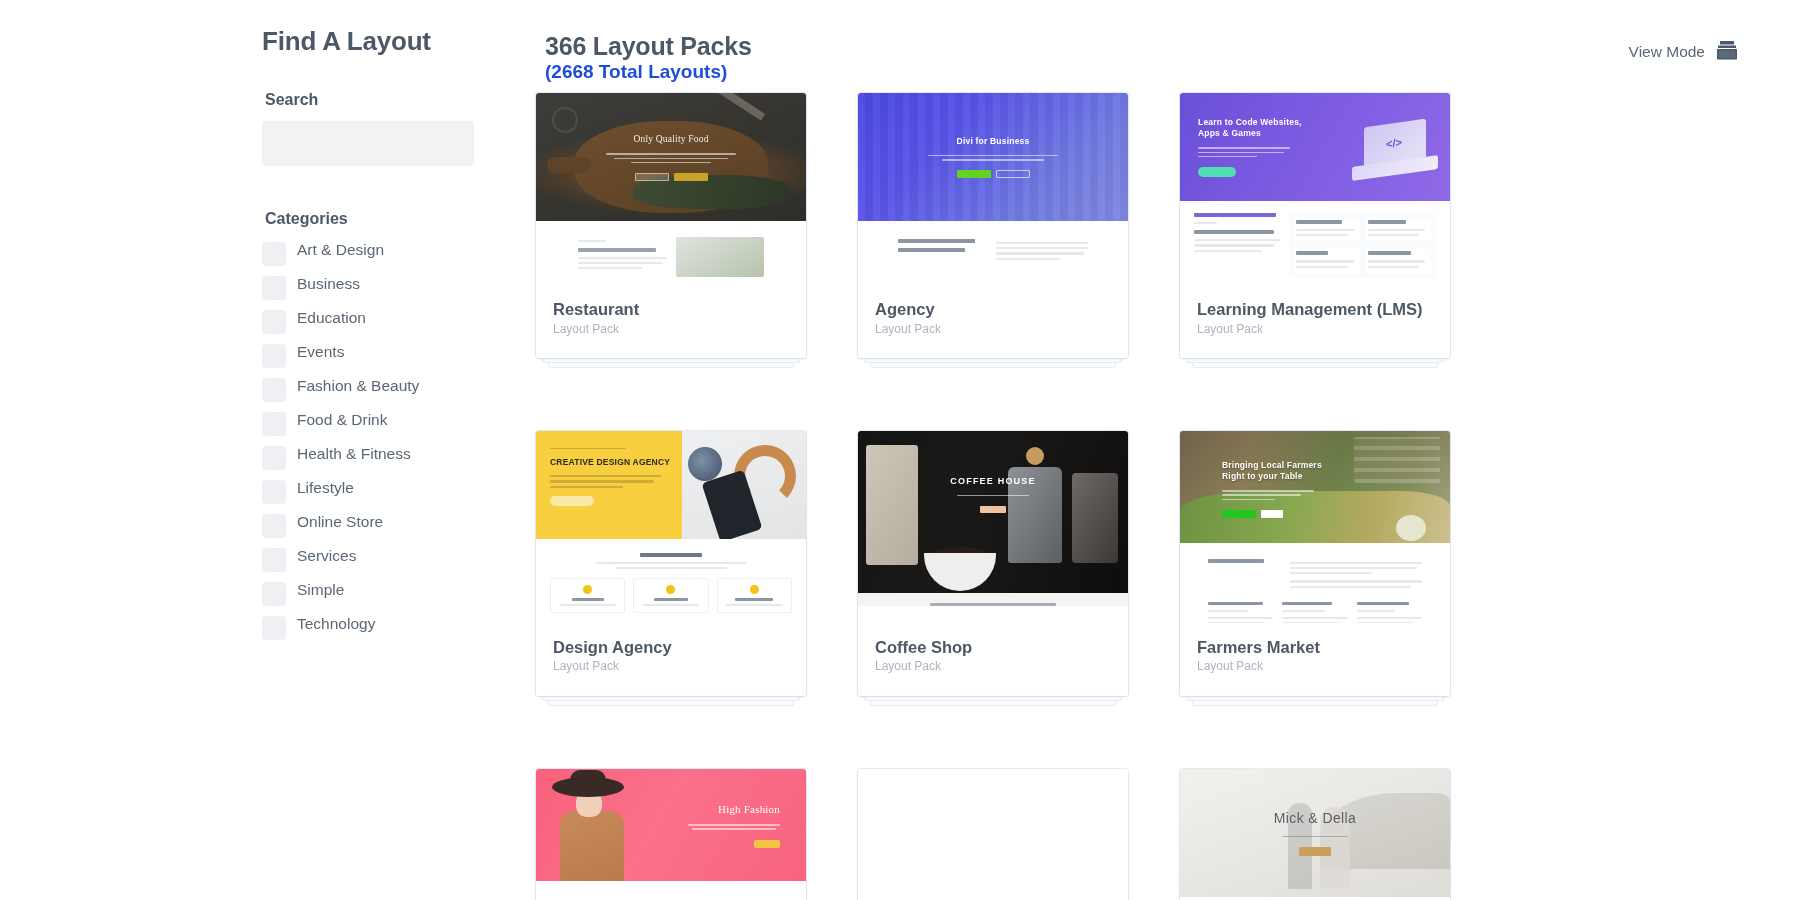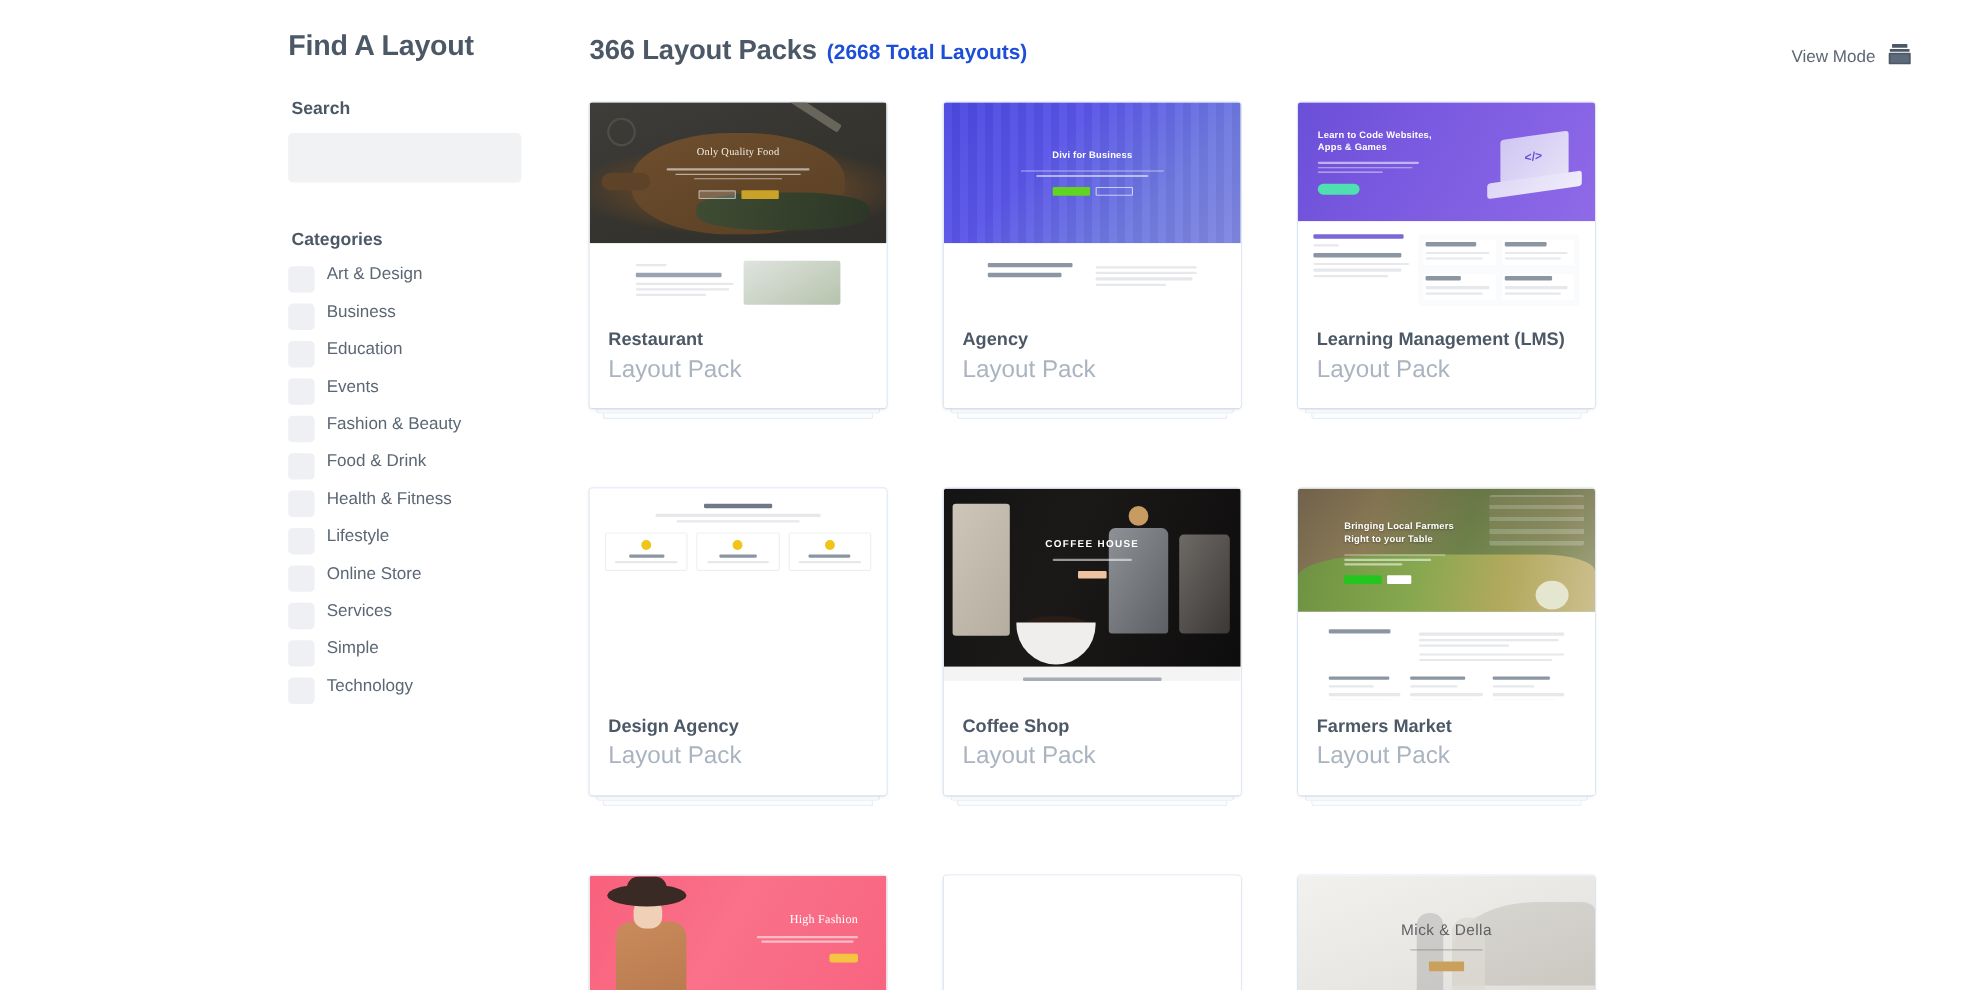--- a/index.html
+++ b/index.html
@@ -81,21 +81,21 @@
 
   
   .main-header {
     position: absolute;
     left: 536px; top: 32px;
     right: 62px;
     display: flex;
     align-items: baseline;
     justify-content: space-between;
   }
-  .header-title-wrap { display: flex; align-items: baseline; }
+  .header-title-wrap { display: flex; align-items: baseline; flex-direction: column; }
   .header-count {
     font-size: 25px;
     font-weight: 600;
     color: #4c5866;
     letter-spacing: -0.2px;
   }
   .header-total {
     font-size: 19px;
     font-weight: 600;
     color: #1d4ed8;
@@ -153,21 +153,21 @@
     background: #fff;
   }
   .card-title {
     font-size: 16.5px;
     font-weight: 600;
     color: #4c5866;
     line-height: 1.25;
     white-space: nowrap;
   }
   .card-sub {
-    font-size: 22px;
+    font-size: 12px;
     color: #aab4c0;
     line-height: 1.35;
     margin-top: 1px;
   }
 
   
   .hero {
     position: relative;
     height: 128px;
     overflow: hidden;
@@ -635,20 +635,37 @@
           <div class="card-sub">Layout Pack</div>
         </div>
       </div>
     </div>
 
     <div class="card-wrap">
       <div class="card-stack2"></div>
       <div class="card-stack1"></div>
       <div class="card">
         <div class="card-preview">
+          <div class="hero dz" style="height:108px;display:flex">
+            <div class="hero-design-left" style="flex:0 0 54%;position:relative;padding:14px 0 0 14px">
+              <div class="b-line" style="width:58%;background:rgba(0,0,0,0.18);height:1.6px"></div>
+              <div class="hero-h" style="color:#2e2a22;margin-top:7px;line-height:1.5">CREATIVE DESIGN AGENCY</div>
+              <div style="margin-top:6px;width:84%">
+                <div class="b-line" style="background:rgba(0,0,0,0.16)"></div>
+                <div class="b-line" style="background:rgba(0,0,0,0.16);width:94%"></div>
+                <div class="b-line" style="background:rgba(0,0,0,0.16);width:66%"></div>
+              </div>
+              <div class="hero-btn pill" style="margin-top:8px;background:rgba(255,255,255,0.55);width:44px"></div>
+            </div>
+            <div class="hero-design-right" style="flex:1;position:relative">
+              <div class="plant"></div>
+                <div class="headphones"></div>
+                <div class="phone"></div>
+            </div>
+          </div>
           <div class="body-sec" style="padding:14px 14px 0;text-align:center">
             <div class="b-head" style="width:26%;margin:0 auto 5px;background:#6f7886"></div>
             <div class="b-line" style="width:62%;margin:3px auto"></div>
             <div class="b-line" style="width:46%;margin:3px auto"></div>
             <div class="cols" style="margin-top:9px;gap:8px">
               <div class="col mini-card">
                 <div class="icon-dot"></div>
                 <div class="b-head" style="width:52%;margin:0 auto 3px;background:#8c96a3;height:3px"></div>
                 <div class="b-line" style="width:92%;margin:0 auto"></div>
               </div>

